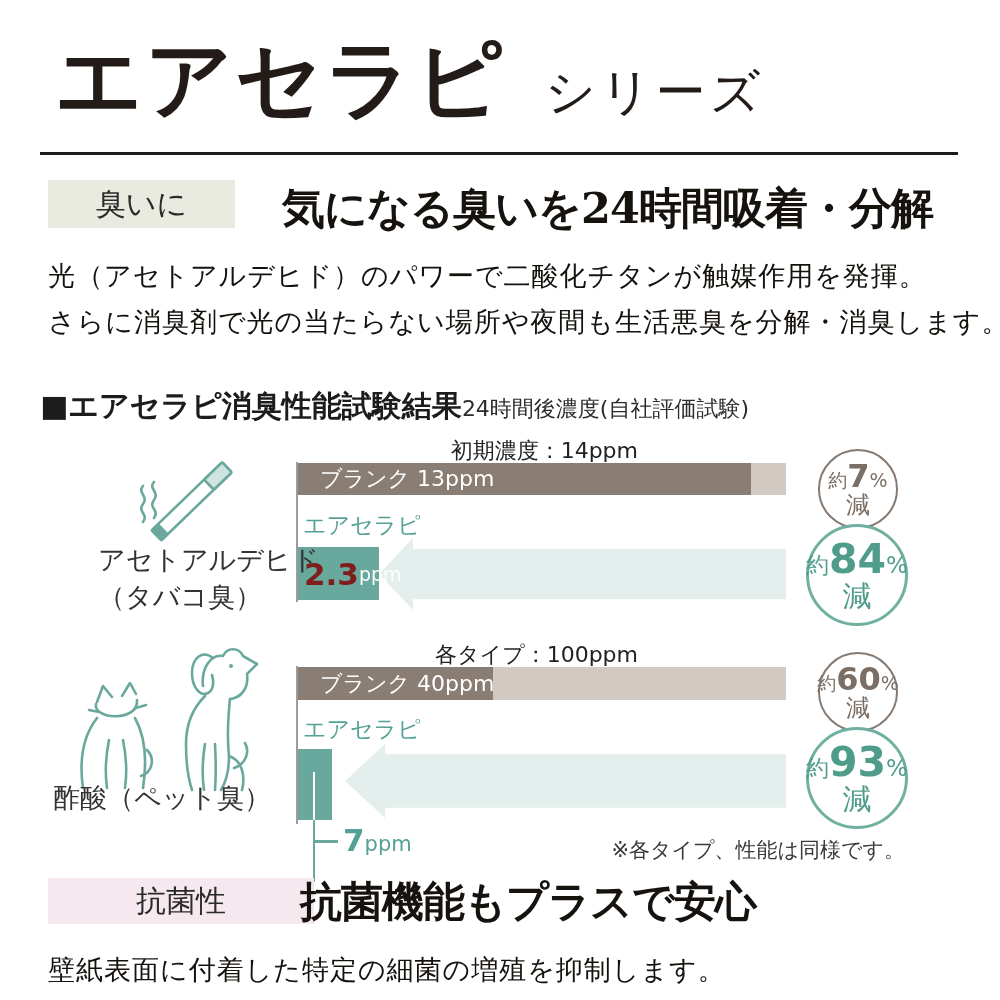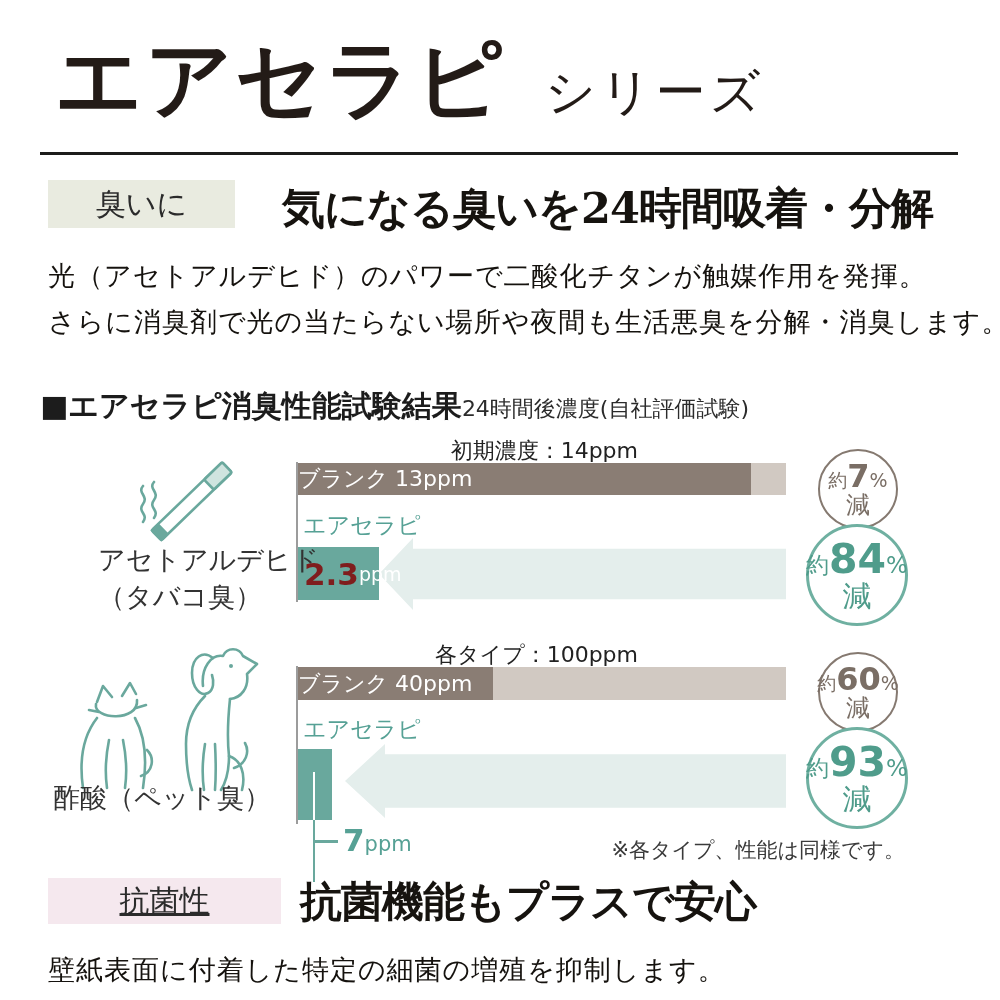--- a/index.html
+++ b/index.html
@@ -9,21 +9,21 @@
 
   
   .title-row{left:55px;top:22px;display:flex;align-items:baseline;gap:40px;}
   .main-title{font-size:86px;font-weight:bold;color:#231b17;letter-spacing:2px;}
   .series{font-size:50px;font-weight:500;color:#231b17;letter-spacing:4px;}
   .top-rule{left:40px;top:152px;width:918px;height:3px;background:#1d1d1b;}
 
   
   .badge{display:flex;align-items:center;justify-content:center;font-size:30px;color:#2b2b2b;}
   .badge-odor{left:48px;top:180px;width:187px;height:48px;background:#e9ebe0;}
-  .badge-anti{left:48px;top:878px;width:233px;height:46px;background:#f5e8ee;text-decoration:underline;}
+  .badge-anti{left:48px;top:878px;width:266px;height:46px;background:#f5e8ee;}
   .serif{font-family:"DejaVu Serif","Liberation Serif",serif;}
   .sec-heading{font-size:43px;font-weight:600;color:#16130f;letter-spacing:-1px;white-space:nowrap;}
   .h-odor{left:282px;top:180px;}
   .h-anti{left:300px;top:874px;font-size:42px;}
   .body-text{font-size:27px;color:#15120e;letter-spacing:1px;white-space:nowrap;}
 
   
   .results-row{left:40px;top:386px;display:flex;align-items:baseline;}
   .results-title{font-size:30px;font-weight:bold;color:#1c1c1c;}
   .results-sub{font-size:22px;color:#2b2b2b;}
@@ -36,21 +36,21 @@
   .vaxis{left:291px;width:2px;background:#9c9c9c;}
   #chart1 .vaxis{top:26px;height:140px;}
   #chart2 .vaxis{top:26px;height:158px;}
   .blank-bar{left:293px;display:flex;}
   #chart1 .blank-bar{top:27px;height:32px;}
   #chart2 .blank-bar{top:27px;height:33px;}
   .blank-dark{background:#8a7d74;display:flex;align-items:center;}
   .blank-light{background:#d1c9c2;}
   #chart1 .blank-dark{width:453px;} #chart1 .blank-light{width:35px;}
   #chart2 .blank-dark{width:195px;} #chart2 .blank-light{width:293px;}
-  .blank-label{color:#fff;font-size:22px;white-space:nowrap;}
+  .blank-label{color:#fff;font-size:22px;padding-left:22px;white-space:nowrap;}
   .product-name{left:298px;top:74px;font-size:23px;color:#56a195;}
   .product-bar{left:293px;background:#69a89d;display:flex;align-items:center;}
   #chart1 .product-bar{top:111px;width:81px;height:53px;}
   #chart2 .product-bar{top:109px;width:34px;height:71px;}
   .pv{color:#7f1d1d;font-weight:bold;font-size:31px;padding-left:6px;}
   .pu{color:#fff;font-size:19px;}
   .arrow{background:#e4eeec;}
   #chart1 .arrow{left:374px;top:102px;width:407px;height:72px;
      clip-path:polygon(0 50%,34px 0,34px 15%,100% 15%,100% 85%,34px 85%,34px 100%);}
   #chart2 .arrow{left:340px;top:104px;width:441px;height:74px;

